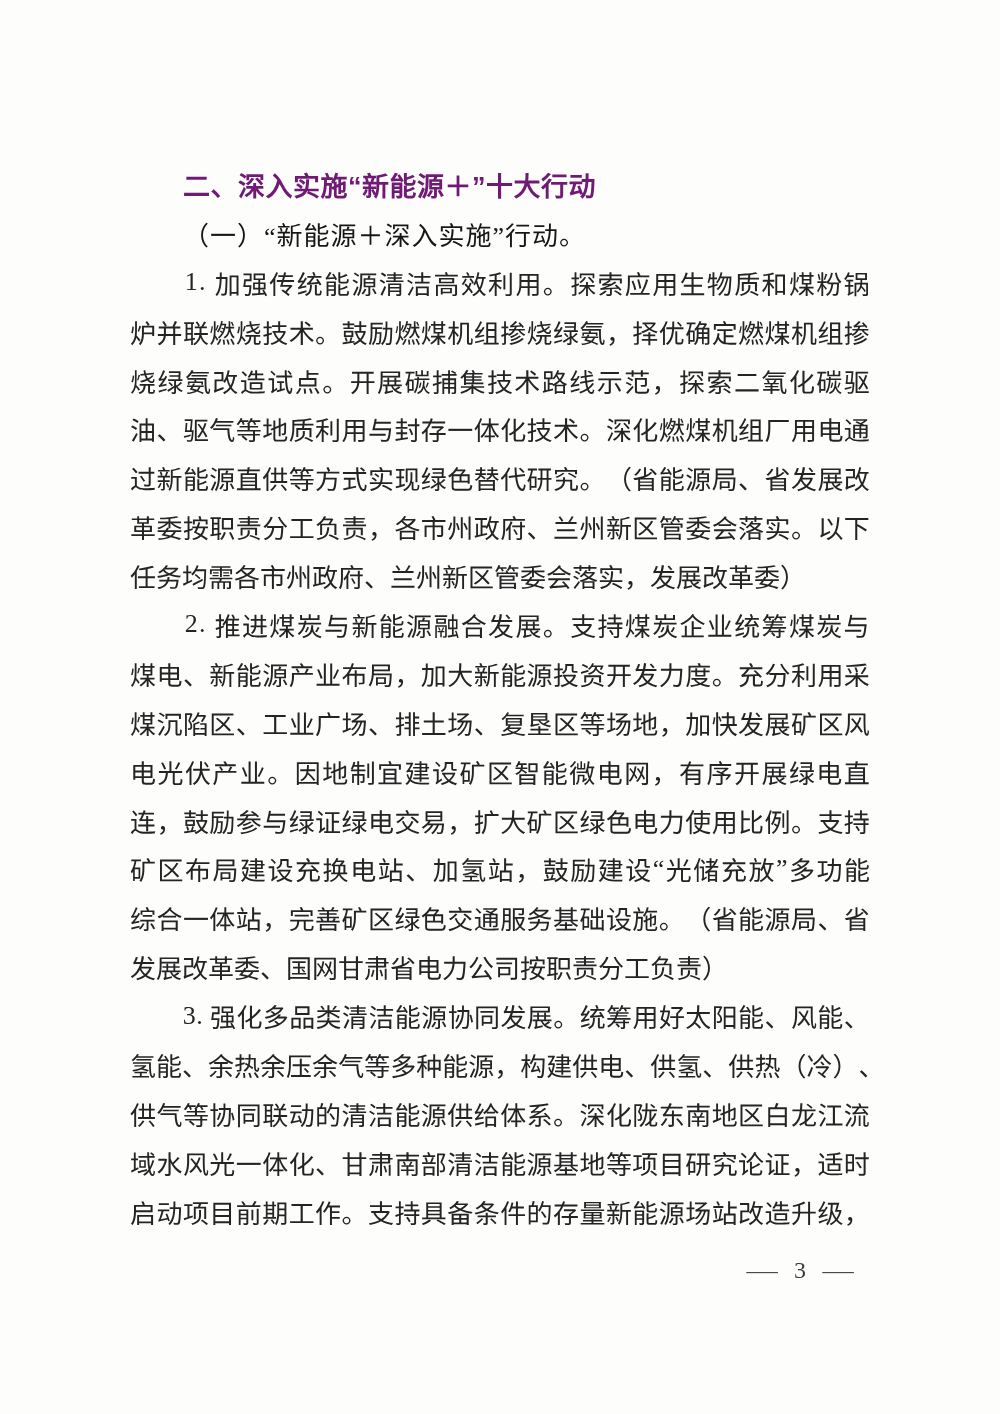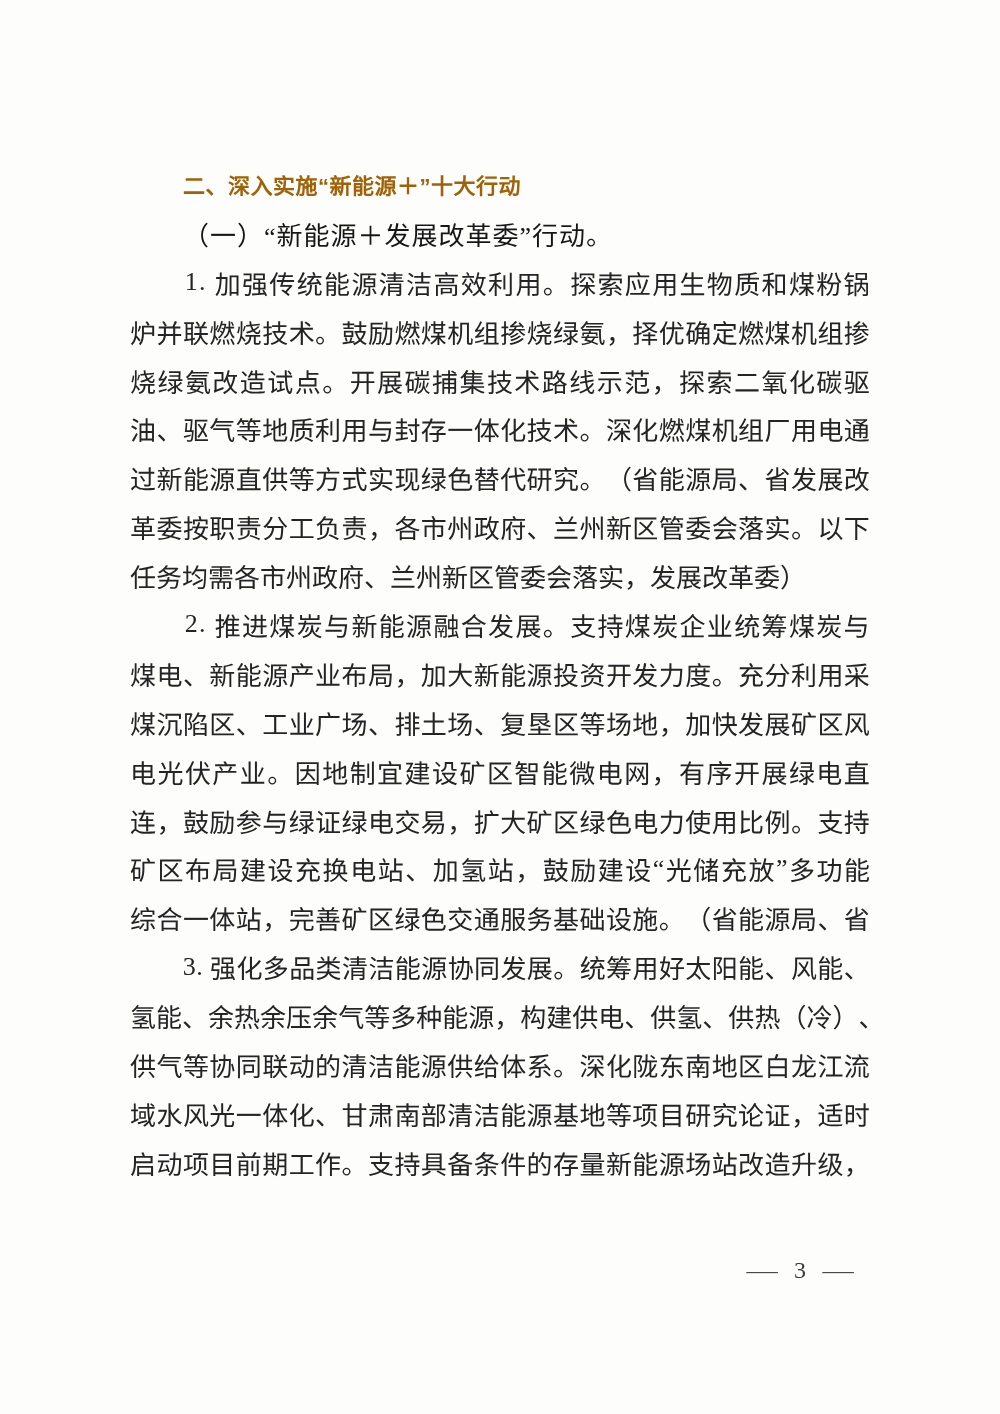--- a/index.html
+++ b/index.html
@@ -33,22 +33,22 @@
   }
   .line.just {
     justify-content: space-between;
   }
   .line.just span {
     display: inline-block;
   }
   .line.heading {
     font-family: "Liberation Sans", "DejaVu Sans", sans-serif;
     font-weight: 700;
-    font-size: 22px;
-    color: #a16207;
+    font-size: 27px;
+    color: #701a75;
     letter-spacing: 0.5px;
     padding-left: 53px;
   }
   .line.subheading {
     font-size: 26px;
     color: #161616;
     letter-spacing: 1px;
     padding-left: 53px;
   }
   .page-number {
@@ -69,36 +69,37 @@
     transform: scaleX(1.3);
     color: #4a4a4a;
   }
 </style>
 </head>
 <body>
 
 <div class="page">
   <div class="content">
     <div class="line heading">二、深入实施“新能源＋”十大行动</div>
-    <div class="line subheading">（一）“新能源＋发展改革委”行动。</div>
+    <div class="line subheading">（一）“新能源＋深入实施”行动。</div>
     <div id="body-lines">
         <div class="line just"><span>　</span><span>　</span><span>1</span><span>.</span><span> </span><span>加</span><span>强</span><span>传</span><span>统</span><span>能</span><span>源</span><span>清</span><span>洁</span><span>高</span><span>效</span><span>利</span><span>用</span><span>。</span><span>探</span><span>索</span><span>应</span><span>用</span><span>生</span><span>物</span><span>质</span><span>和</span><span>煤</span><span>粉</span><span>锅</span></div>
         <div class="line just"><span>炉</span><span>并</span><span>联</span><span>燃</span><span>烧</span><span>技</span><span>术</span><span>。</span><span>鼓</span><span>励</span><span>燃</span><span>煤</span><span>机</span><span>组</span><span>掺</span><span>烧</span><span>绿</span><span>氨</span><span>，</span><span>择</span><span>优</span><span>确</span><span>定</span><span>燃</span><span>煤</span><span>机</span><span>组</span><span>掺</span></div>
         <div class="line just"><span>烧</span><span>绿</span><span>氨</span><span>改</span><span>造</span><span>试</span><span>点</span><span>。</span><span>开</span><span>展</span><span>碳</span><span>捕</span><span>集</span><span>技</span><span>术</span><span>路</span><span>线</span><span>示</span><span>范</span><span>，</span><span>探</span><span>索</span><span>二</span><span>氧</span><span>化</span><span>碳</span><span>驱</span></div>
         <div class="line just"><span>油</span><span>、</span><span>驱</span><span>气</span><span>等</span><span>地</span><span>质</span><span>利</span><span>用</span><span>与</span><span>封</span><span>存</span><span>一</span><span>体</span><span>化</span><span>技</span><span>术</span><span>。</span><span>深</span><span>化</span><span>燃</span><span>煤</span><span>机</span><span>组</span><span>厂</span><span>用</span><span>电</span><span>通</span></div>
         <div class="line just"><span>过</span><span>新</span><span>能</span><span>源</span><span>直</span><span>供</span><span>等</span><span>方</span><span>式</span><span>实</span><span>现</span><span>绿</span><span>色</span><span>替</span><span>代</span><span>研</span><span>究</span><span>。</span><span>（</span><span>省</span><span>能</span><span>源</span><span>局</span><span>、</span><span>省</span><span>发</span><span>展</span><span>改</span></div>
         <div class="line just"><span>革</span><span>委</span><span>按</span><span>职</span><span>责</span><span>分</span><span>工</span><span>负</span><span>责</span><span>，</span><span>各</span><span>市</span><span>州</span><span>政</span><span>府</span><span>、</span><span>兰</span><span>州</span><span>新</span><span>区</span><span>管</span><span>委</span><span>会</span><span>落</span><span>实</span><span>。</span><span>以</span><span>下</span></div>
         <div class="line">任务均需各市州政府、兰州新区管委会落实，发展改革委）</div>
         <div class="line just"><span>　</span><span>　</span><span>2</span><span>.</span><span> </span><span>推</span><span>进</span><span>煤</span><span>炭</span><span>与</span><span>新</span><span>能</span><span>源</span><span>融</span><span>合</span><span>发</span><span>展</span><span>。</span><span>支</span><span>持</span><span>煤</span><span>炭</span><span>企</span><span>业</span><span>统</span><span>筹</span><span>煤</span><span>炭</span><span>与</span></div>
         <div class="line just"><span>煤</span><span>电</span><span>、</span><span>新</span><span>能</span><span>源</span><span>产</span><span>业</span><span>布</span><span>局</span><span>，</span><span>加</span><span>大</span><span>新</span><span>能</span><span>源</span><span>投</span><span>资</span><span>开</span><span>发</span><span>力</span><span>度</span><span>。</span><span>充</span><span>分</span><span>利</span><span>用</span><span>采</span></div>
         <div class="line just"><span>煤</span><span>沉</span><span>陷</span><span>区</span><span>、</span><span>工</span><span>业</span><span>广</span><span>场</span><span>、</span><span>排</span><span>土</span><span>场</span><span>、</span><span>复</span><span>垦</span><span>区</span><span>等</span><span>场</span><span>地</span><span>，</span><span>加</span><span>快</span><span>发</span><span>展</span><span>矿</span><span>区</span><span>风</span></div>
         <div class="line just"><span>电</span><span>光</span><span>伏</span><span>产</span><span>业</span><span>。</span><span>因</span><span>地</span><span>制</span><span>宜</span><span>建</span><span>设</span><span>矿</span><span>区</span><span>智</span><span>能</span><span>微</span><span>电</span><span>网</span><span>，</span><span>有</span><span>序</span><span>开</span><span>展</span><span>绿</span><span>电</span><span>直</span></div>
         <div class="line just"><span>连</span><span>，</span><span>鼓</span><span>励</span><span>参</span><span>与</span><span>绿</span><span>证</span><span>绿</span><span>电</span><span>交</span><span>易</span><span>，</span><span>扩</span><span>大</span><span>矿</span><span>区</span><span>绿</span><span>色</span><span>电</span><span>力</span><span>使</span><span>用</span><span>比</span><span>例</span><span>。</span><span>支</span><span>持</span></div>
         <div class="line just"><span>矿</span><span>区</span><span>布</span><span>局</span><span>建</span><span>设</span><span>充</span><span>换</span><span>电</span><span>站</span><span>、</span><span>加</span><span>氢</span><span>站</span><span>，</span><span>鼓</span><span>励</span><span>建</span><span>设</span><span>“</span><span>光</span><span>储</span><span>充</span><span>放</span><span>”</span><span>多</span><span>功</span><span>能</span></div>
         <div class="line just"><span>综</span><span>合</span><span>一</span><span>体</span><span>站</span><span>，</span><span>完</span><span>善</span><span>矿</span><span>区</span><span>绿</span><span>色</span><span>交</span><span>通</span><span>服</span><span>务</span><span>基</span><span>础</span><span>设</span><span>施</span><span>。</span><span>（</span><span>省</span><span>能</span><span>源</span><span>局</span><span>、</span><span>省</span></div>
+        <div class="line">发展改革委、国网甘肃省电力公司按职责分工负责）</div>
         <div class="line just"><span>　</span><span>　</span><span>3</span><span>.</span><span> </span><span>强</span><span>化</span><span>多</span><span>品</span><span>类</span><span>清</span><span>洁</span><span>能</span><span>源</span><span>协</span><span>同</span><span>发</span><span>展</span><span>。</span><span>统</span><span>筹</span><span>用</span><span>好</span><span>太</span><span>阳</span><span>能</span><span>、</span><span>风</span><span>能</span><span>、</span></div>
         <div class="line just"><span>氢</span><span>能</span><span>、</span><span>余</span><span>热</span><span>余</span><span>压</span><span>余</span><span>气</span><span>等</span><span>多</span><span>种</span><span>能</span><span>源</span><span>，</span><span>构</span><span>建</span><span>供</span><span>电</span><span>、</span><span>供</span><span>氢</span><span>、</span><span>供</span><span>热</span><span>（</span><span>冷</span><span>）</span><span>、</span></div>
         <div class="line just"><span>供</span><span>气</span><span>等</span><span>协</span><span>同</span><span>联</span><span>动</span><span>的</span><span>清</span><span>洁</span><span>能</span><span>源</span><span>供</span><span>给</span><span>体</span><span>系</span><span>。</span><span>深</span><span>化</span><span>陇</span><span>东</span><span>南</span><span>地</span><span>区</span><span>白</span><span>龙</span><span>江</span><span>流</span></div>
         <div class="line just"><span>域</span><span>水</span><span>风</span><span>光</span><span>一</span><span>体</span><span>化</span><span>、</span><span>甘</span><span>肃</span><span>南</span><span>部</span><span>清</span><span>洁</span><span>能</span><span>源</span><span>基</span><span>地</span><span>等</span><span>项</span><span>目</span><span>研</span><span>究</span><span>论</span><span>证</span><span>，</span><span>适</span><span>时</span></div>
         <div class="line just"><span>启</span><span>动</span><span>项</span><span>目</span><span>前</span><span>期</span><span>工</span><span>作</span><span>。</span><span>支</span><span>持</span><span>具</span><span>备</span><span>条</span><span>件</span><span>的</span><span>存</span><span>量</span><span>新</span><span>能</span><span>源</span><span>场</span><span>站</span><span>改</span><span>造</span><span>升</span><span>级</span><span>，</span></div>
       </div>
   </div>
 
   <div class="page-number">
     <span class="dash">—</span>

